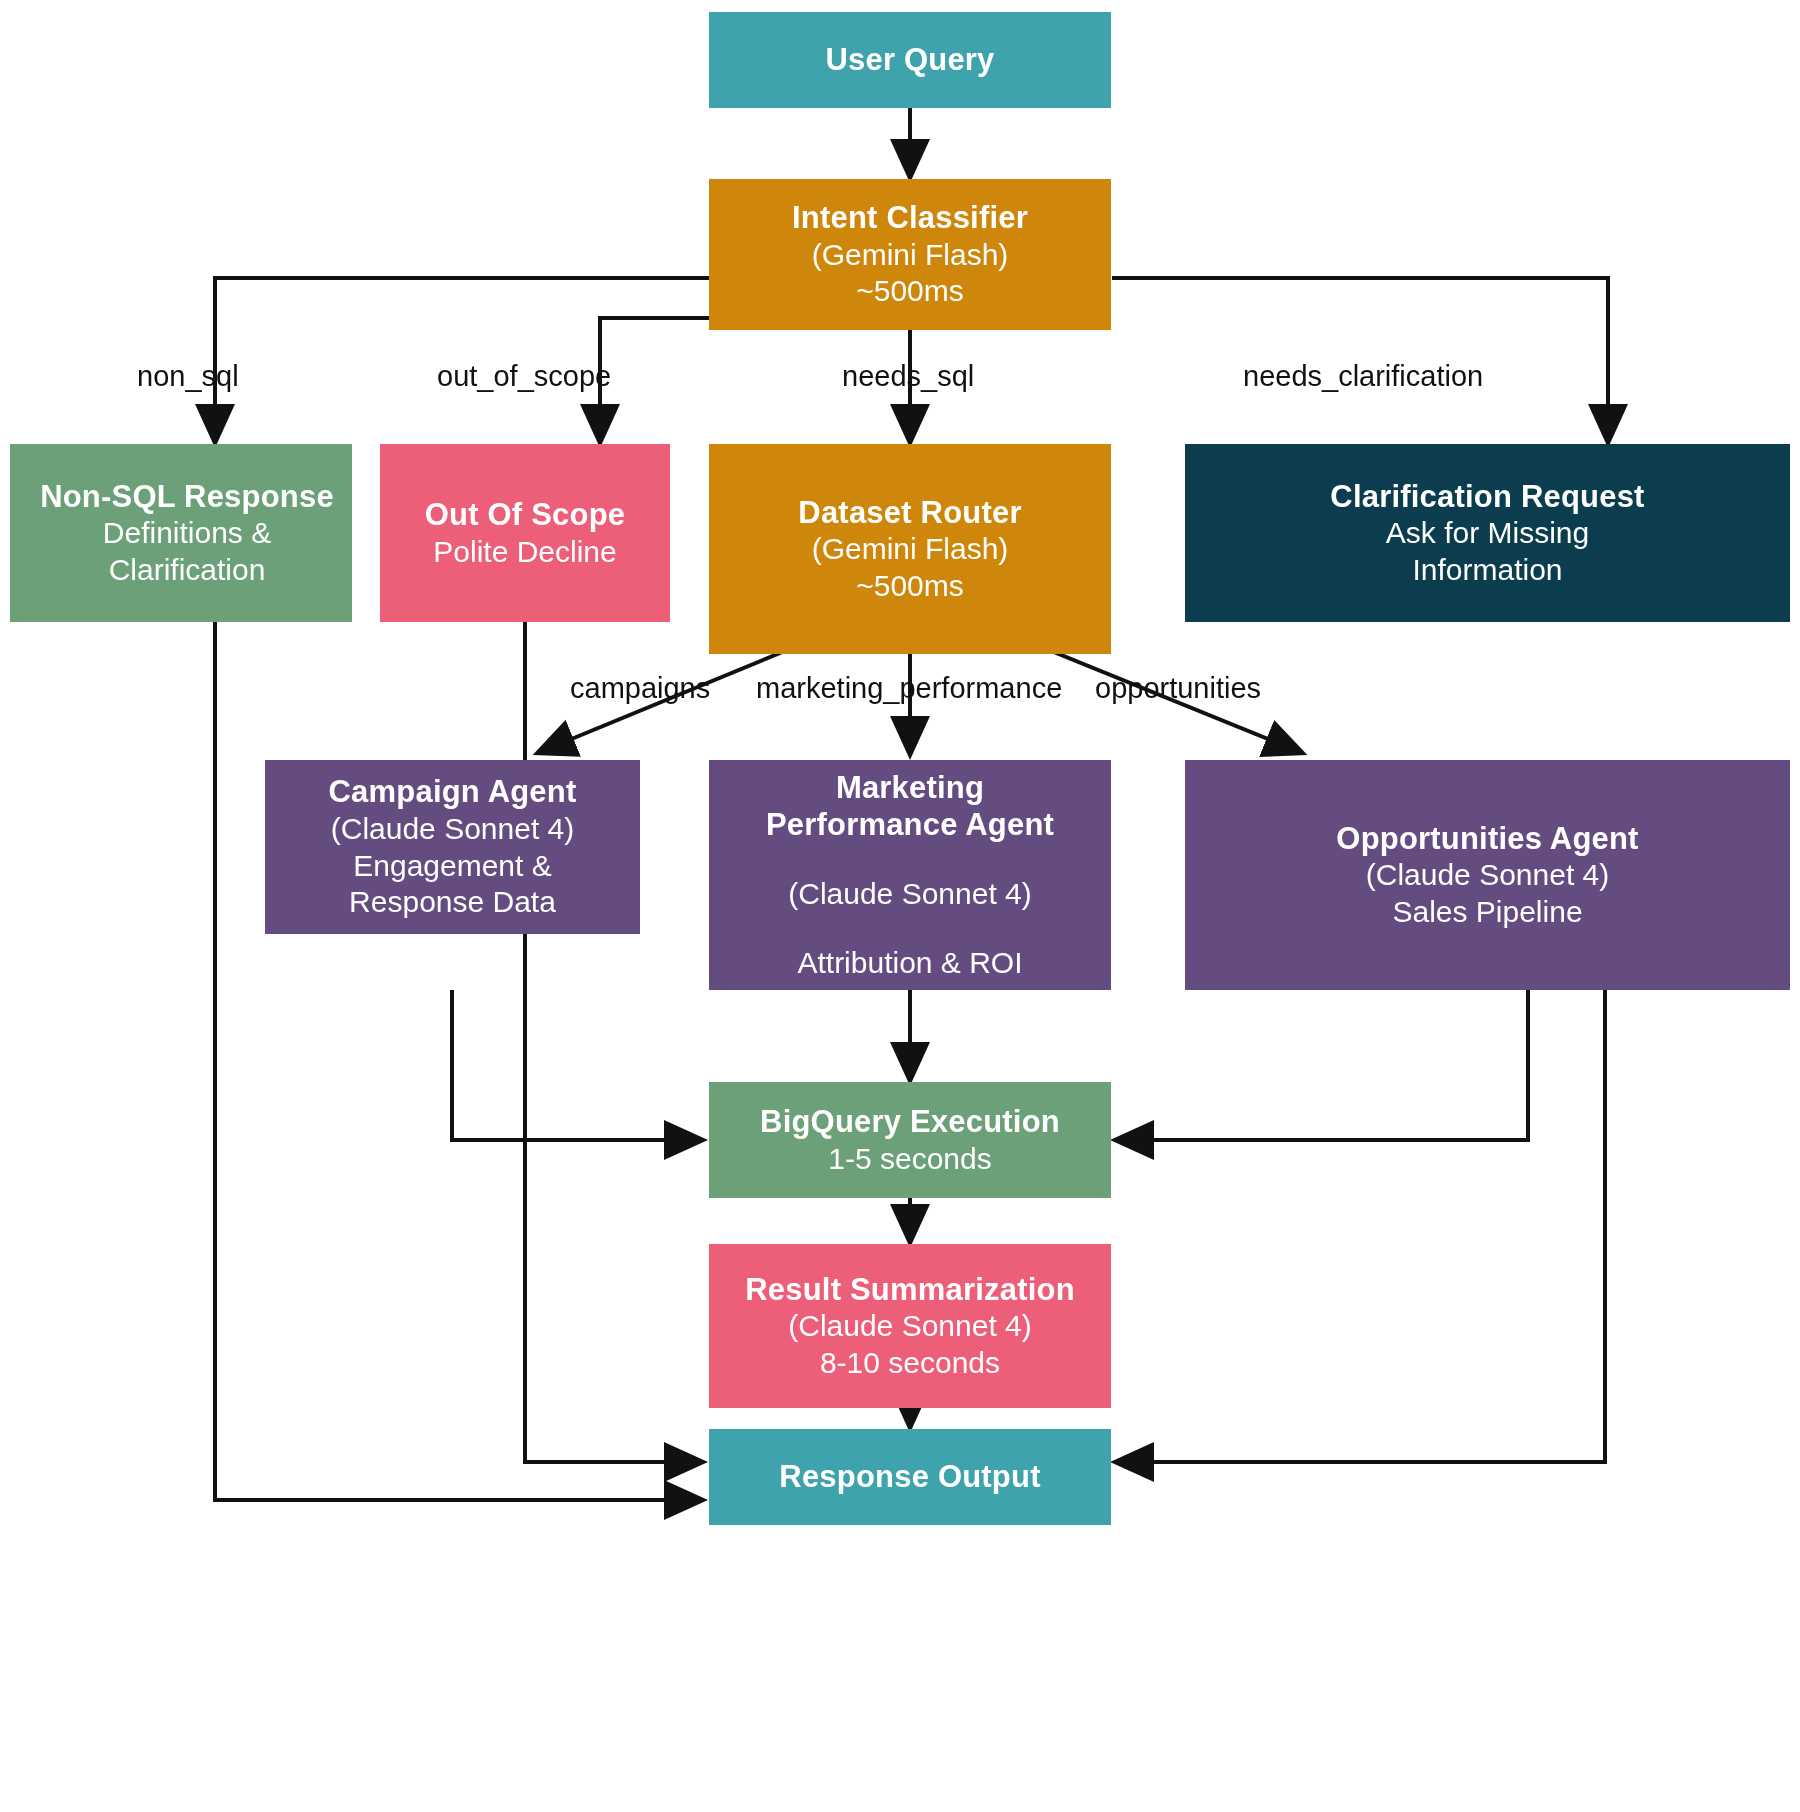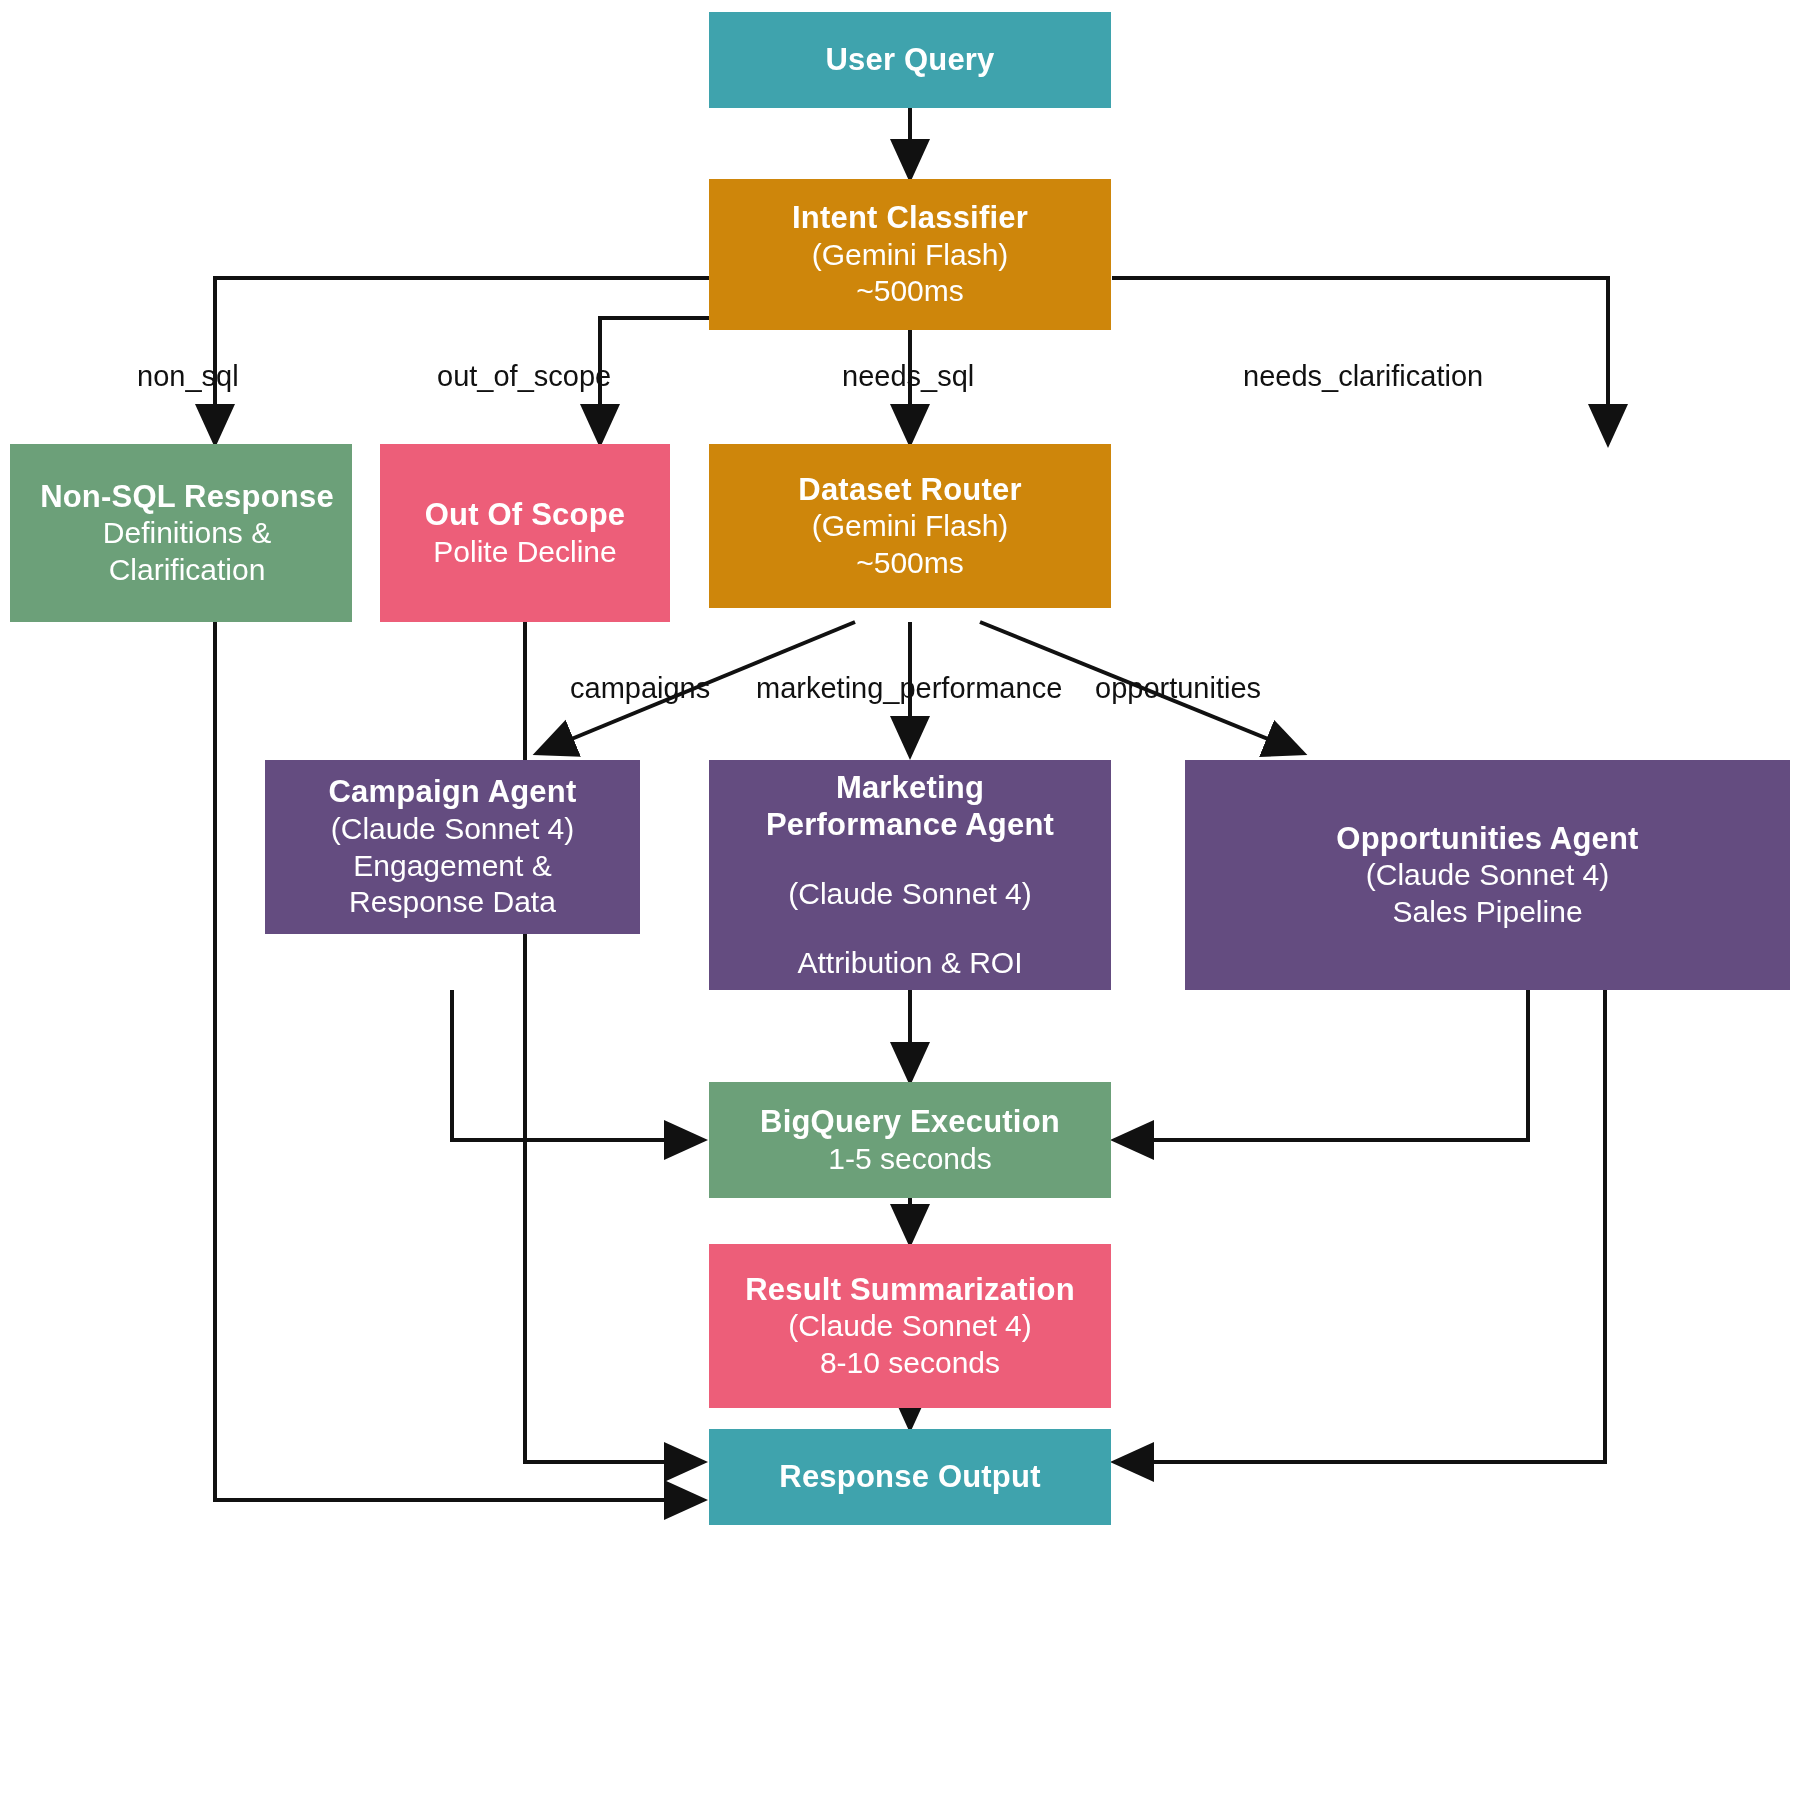--- a/index.html
+++ b/index.html
@@ -57,26 +57,31 @@
     <div class="t">Non-SQL Response</div>
     <div class="s">Definitions &amp;</div>
     <div class="s">Clarification</div>
   </div>
 
   <div class="node" style="left:380px;top:444px;width:290px;height:178px;background:#ED5E79;">
     <div class="t">Out Of Scope</div>
     <div class="s">Polite Decline</div>
   </div>
 
-  <div class="node" style="left:709px;top:444px;width:402px;height:164px;background:#CE860B;">
+  <div class="node" style="left:709px;top:444px;width:402px;height:210px;background:#CE860B;">
     <div class="t">Dataset Router</div>
     <div class="s">(Gemini Flash)</div>
     <div class="s">~500ms</div>
   </div>
 
+  <div class="node" style="left:1185px;top:444px;width:605px;height:178px;background:#0C3D4E;">
+    <div class="t">Clarification Request</div>
+    <div class="s">Ask for Missing</div>
+    <div class="s">Information</div>
+  </div>
 
   <div class="node" style="left:265px;top:760px;width:375px;height:174px;background:#644C80;">
     <div class="t">Campaign Agent</div>
     <div class="s">(Claude Sonnet 4)</div>
     <div class="s">Engagement &amp;</div>
     <div class="s">Response Data</div>
   </div>
 
   <div class="node" style="left:709px;top:760px;width:402px;height:230px;background:#644C80;gap:32px;">
     <div class="t" style="white-space:pre-line;">Marketing

